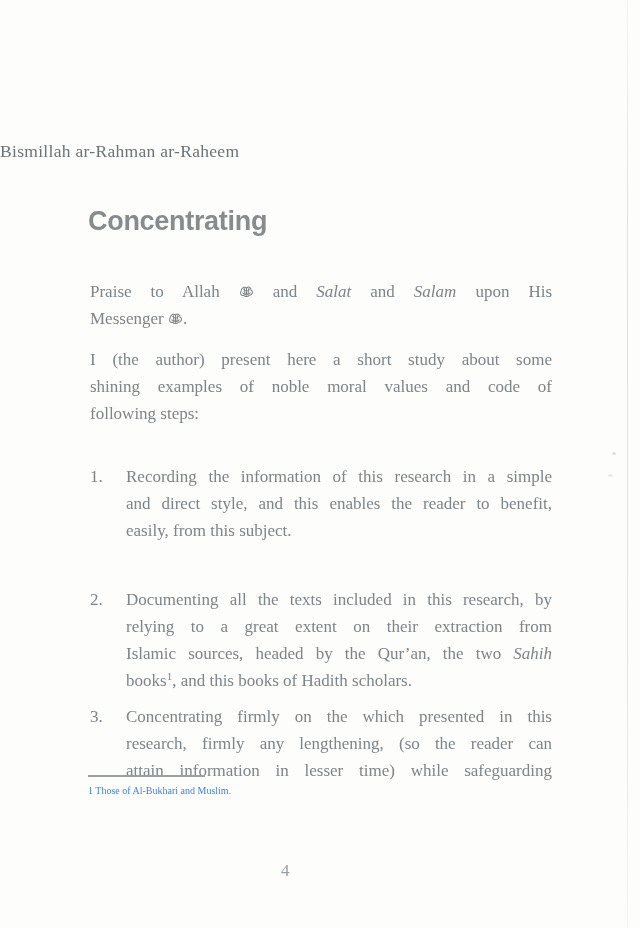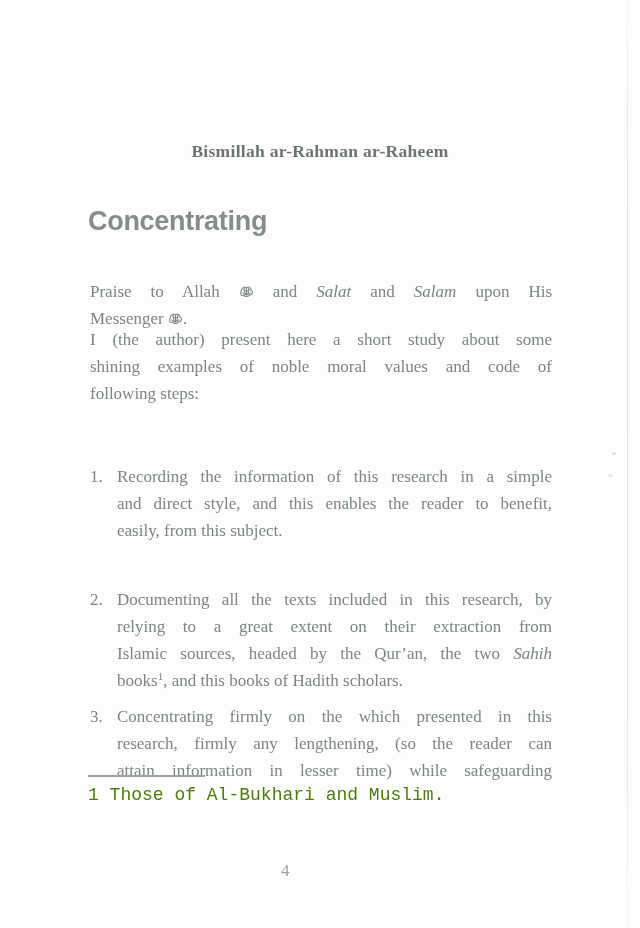--- a/index.html
+++ b/index.html
@@ -11,22 +11,22 @@
     margin: 0 auto;
     background: #fdfdfb;
     overflow: hidden;
     font-family: "Liberation Serif", serif;
     color: #7d8589;
   }
   .bismillah {
     position: absolute;
     top: 141px; left: 0;
     width: 640px;
-    text-align: center;
-    font-weight: bold;
+    text-align: left;
+    font-weight: normal;
     font-size: 17.5px;
     letter-spacing: 0.3px;
     color: #6c7377;
   }
   .heading {
     position: absolute;
     top: 206px; left: 88px;
     font-family: "Liberation Sans", "DejaVu Sans", sans-serif;
     font-weight: bold;
     font-size: 27px;
@@ -36,43 +36,42 @@
   .textblock {
     position: absolute;
     left: 90px;
     width: 462px;
     font-size: 17px;
     line-height: 27px;
   }
   .tline { text-align: justify; text-align-last: justify; white-space: normal; }
   .tline.lastline { text-align-last: left; }
   .para1 { top: 278px; }
-  .para2 { top: 326px; }
+  .para2 { top: 346px; }
   .listitem { position: absolute; left: 90px; width: 462px; display: flex; font-size: 17px; line-height: 27px; }
   .item1 { top: 463px; }
   .item2 { top: 586px; }
   .item3 { top: 703px; }
   .num { width: 27px; flex: 0 0 27px; }
-  .itemtext { flex: 1; min-width: 0; }
+  .itemtext { flex: 1; min-width: 0; margin-left: 9px; }
   em { font-style: italic; }
   sup { font-size: 11px; line-height: 0; vertical-align: 6px; }
   .honorific { display: inline-block; width: 15px; height: 13px; vertical-align: -1px; }
   .honorific svg { display: block; }
   .footnote-rule {
     position: absolute;
     top: 775px; left: 88px;
     width: 117px; height: 2px;
     background: #9ba1a3;
   }
   .footnote {
     position: absolute;
     top: 785px; left: 88px;
-    font-size: 18px;
-    color: #4d7c0f;
-    font-family: Liberation Mono, monospace;
+    font-size: 10px;
+    color: #3b82f6;
   }
   .pagenum {
     position: absolute;
     top: 861px; left: 281px;
     font-size: 17px;
     color: #9aa0a3;
   }
   .edge-shadow {
     position: absolute;
     top: 0; left: 627px;

